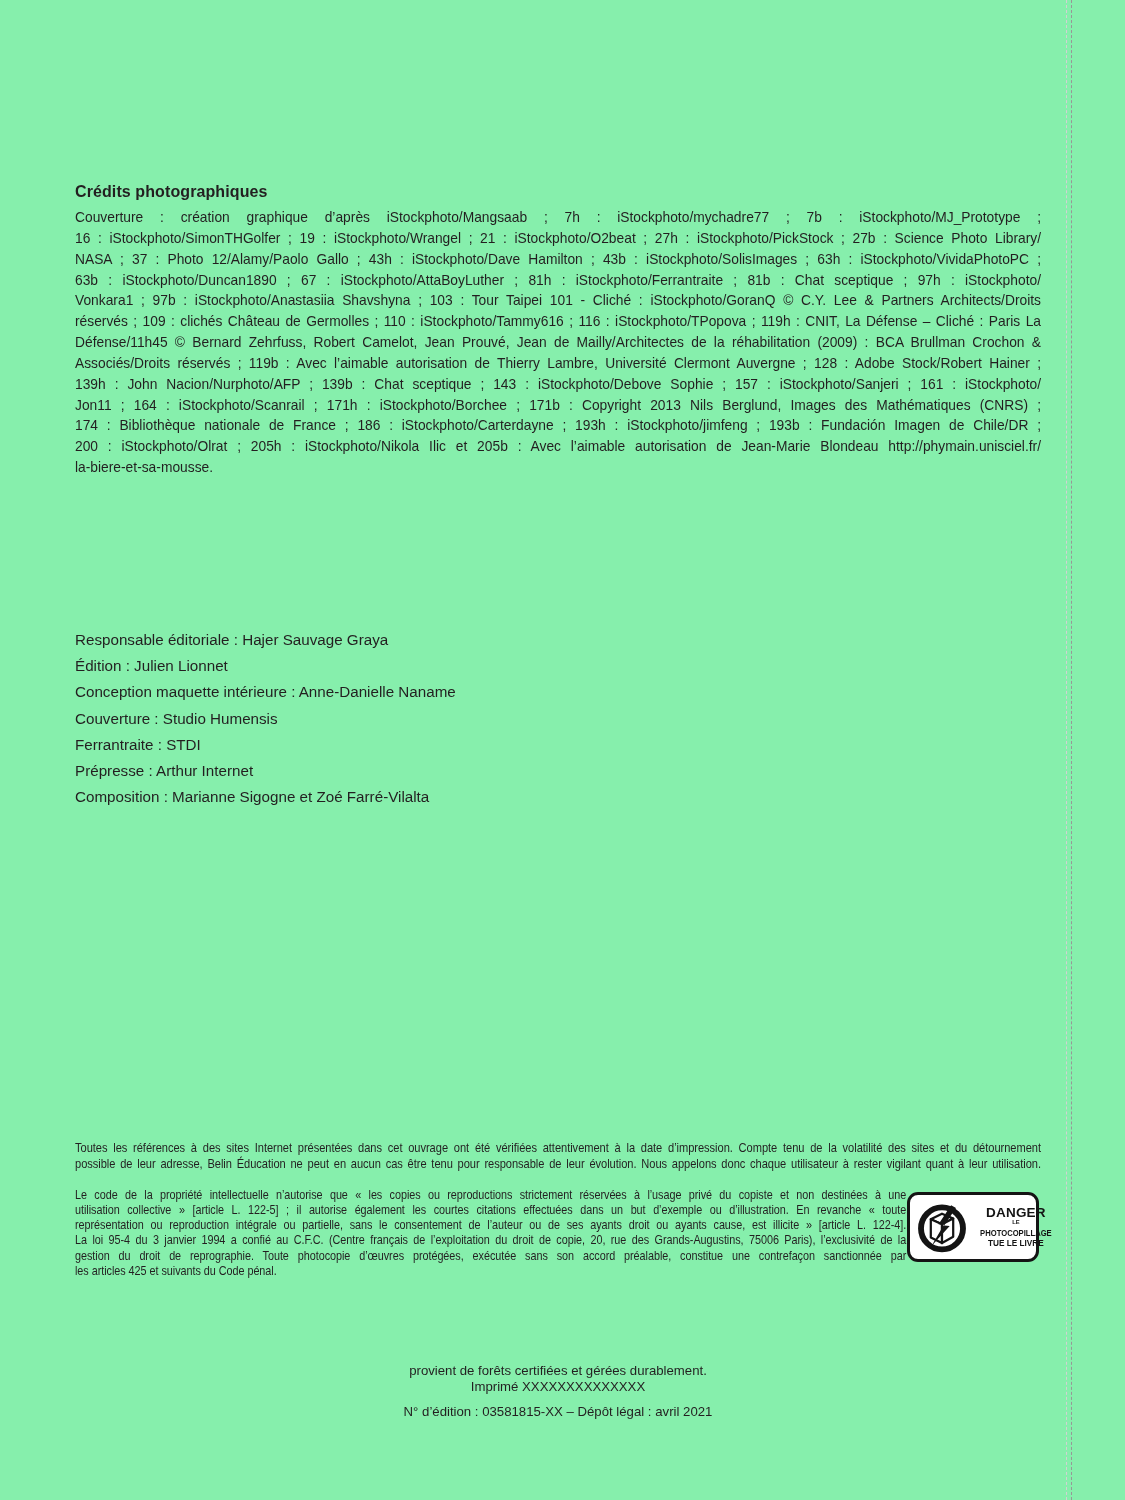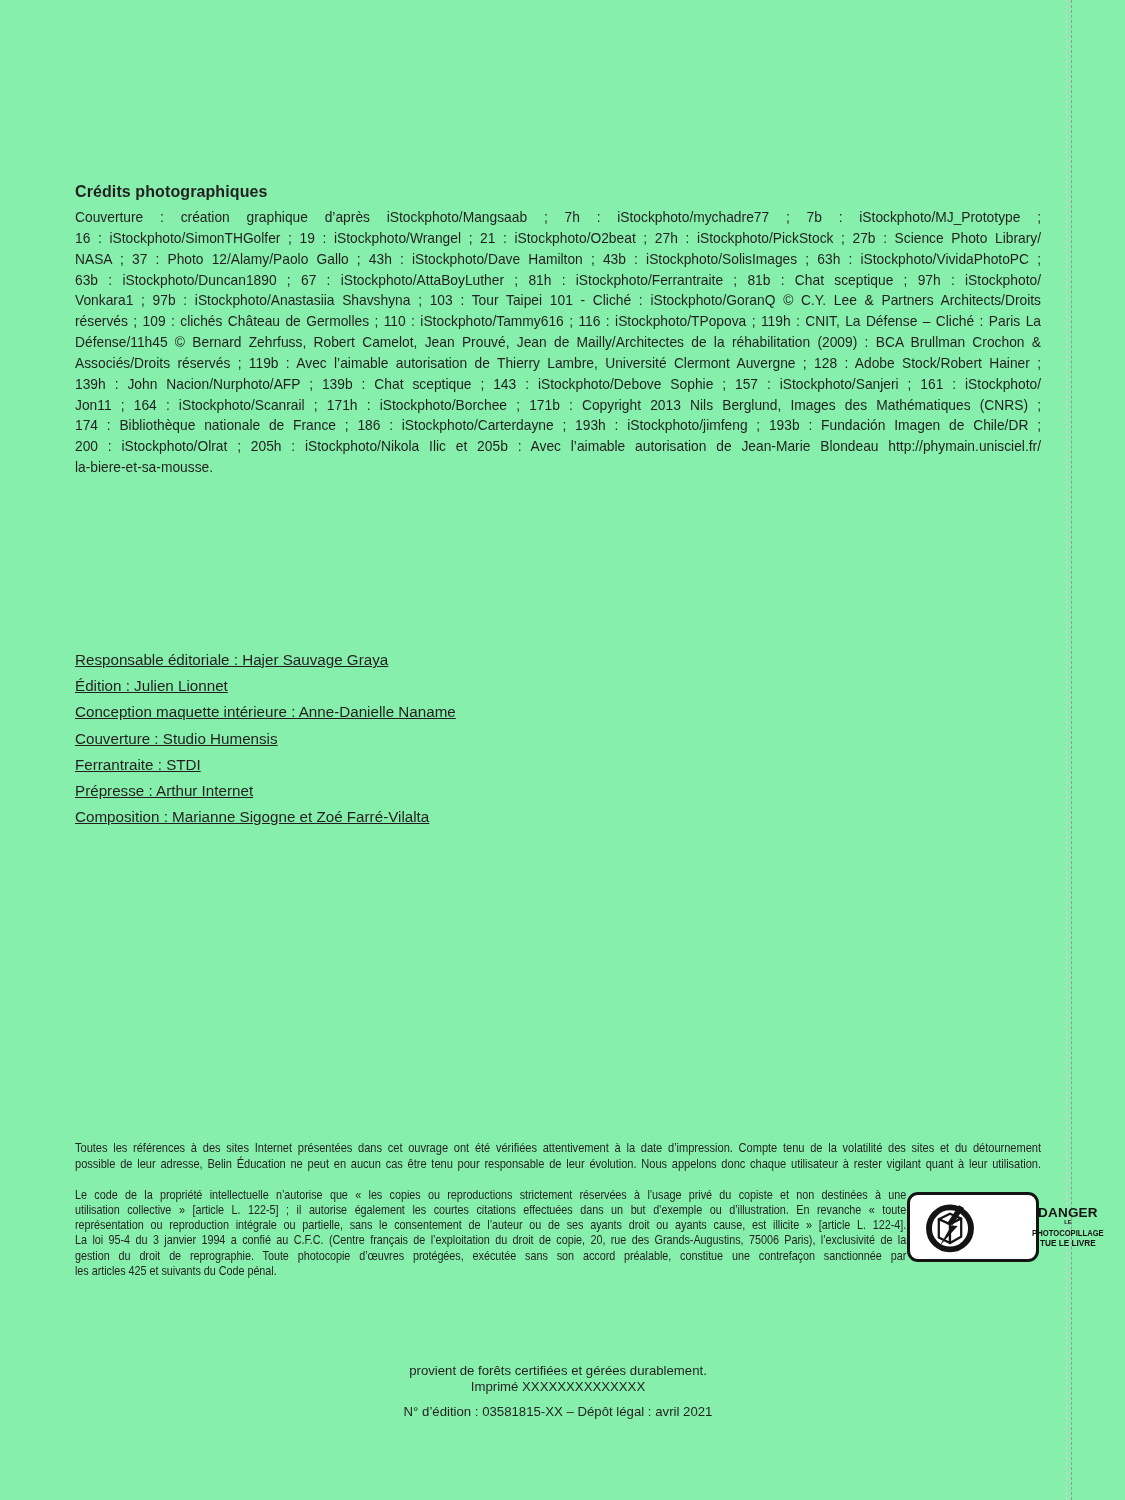--- a/index.html
+++ b/index.html
@@ -18,32 +18,32 @@
   }
 
   
   .condense { position:absolute; transform-origin:0 0; }
   .credits-block { left:75px; top:207px; width:1050px; transform:scaleX(0.92); }
   .credits-block .ln { font-size:15px; line-height:20.85px; }
 
   .ln { text-align:justify; text-align-last:justify; }
   .ln.last { text-align:left; text-align-last:left; }
 
-  .staff-block { position:absolute; left:75px; top:647px;text-decoration:underline; }
+  .staff-block { position:absolute; left:75px; top:627px; }
   .staff-block .staff-ln { font-size:15.2px; line-height:26.2px; white-space:nowrap; }
 
   .legal-a { left:75px; top:1141px; width:1060px; transform:scaleX(0.9113); }
   .legal-a .ln { font-size:12.2px; line-height:15.7px; letter-spacing:-0.05px; }
   .legal-b { left:75px; top:1188px; width:935px; transform:scaleX(0.889); }
   .legal-b .ln { font-size:12.2px; line-height:15.15px; letter-spacing:-0.05px; }
 
   .danger {
     position:absolute; left:907px; top:1192px; width:132px; height:70px;
     box-sizing:border-box; border:3px solid #141414; border-radius:11px;
-    background:#fff; display:flex; align-items:center; padding:2px 5px 2px 12px;gap:44px;
+    background:#fff; display:flex; align-items:center; padding:2px 5px 2px 4px;
   }
   .danger-icon { width:56px; height:56px; flex:0 0 auto; }
   .danger-text { flex:1 1 auto; text-align:center; line-height:1; color:#141414; }
   .d-title { font-size:13.5px; font-weight:bold; letter-spacing:0.2px; }
   .d-le { font-size:5.8px; font-weight:bold; margin-top:1px; }
   .d-l2 { font-size:9.8px; font-weight:bold; margin-top:1.5px; transform:scaleX(0.78); transform-origin:50% 50%; white-space:nowrap; }
   .d-l3 { font-size:9.8px; font-weight:bold; margin-top:1px; transform:scaleX(0.84); transform-origin:50% 50%; white-space:nowrap; }
 
   .footer-line { position:absolute; left:75px; width:966px; text-align:center; font-size:13.2px; line-height:18px; }
   .f-paper1 { top:1336px; }

